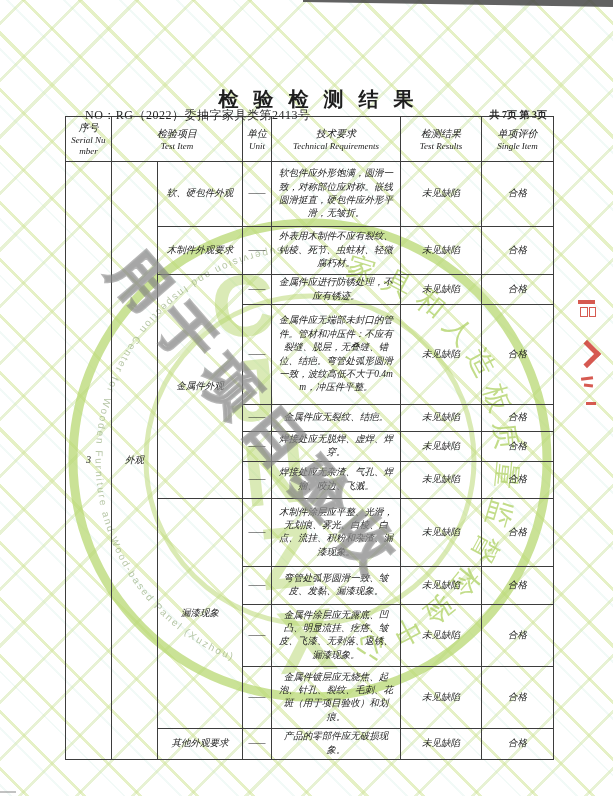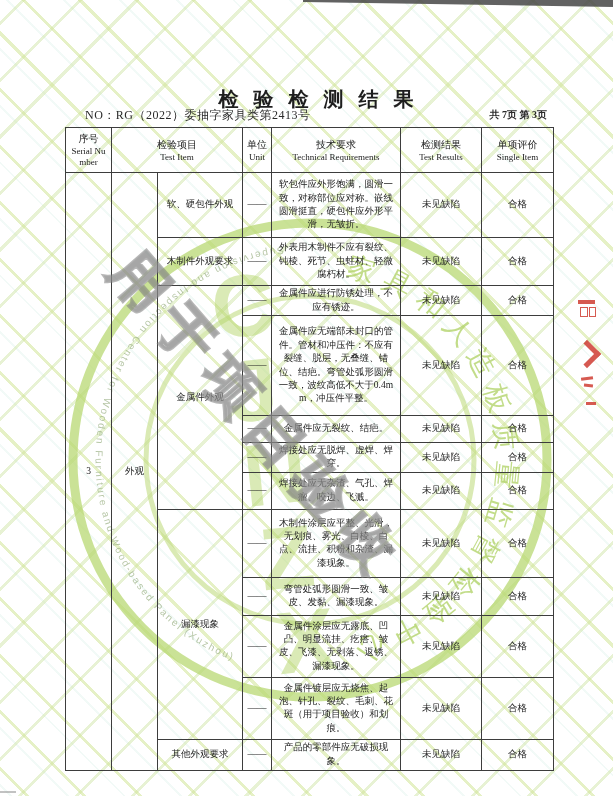--- a/index.html
+++ b/index.html
@@ -27,23 +27,24 @@
   }
   .report-no{
     position:absolute;left:85px;top:107px;z-index:4;
     font-size:12px;color:#2a2a2a;letter-spacing:.5px;
   }
   .page-info{
     position:absolute;right:66px;top:108px;z-index:4;
     font-size:10px;font-weight:bold;color:#2a2a2a;margin-left:27px;
   }
   table.results{
-    position:absolute;left:65px;top:127px;z-index:3;
+    position:absolute;left:65px;top:116px;z-index:3;
     width:462px;border-collapse:collapse;table-layout:fixed;
     background:transparent;
+    font-style:italic;
   }
   table.results td, table.results th{
     border:1.5px solid #3d3d3d;
     padding:1px 3px;
     text-align:center;vertical-align:middle;
     font-size:9.5px;line-height:1.42;font-weight:normal;
     color:#222;word-break:break-all;
   }
   table.results th{font-size:10px;}
   table.results th .en{font-size:9px;letter-spacing:0;line-height:1.2;}

